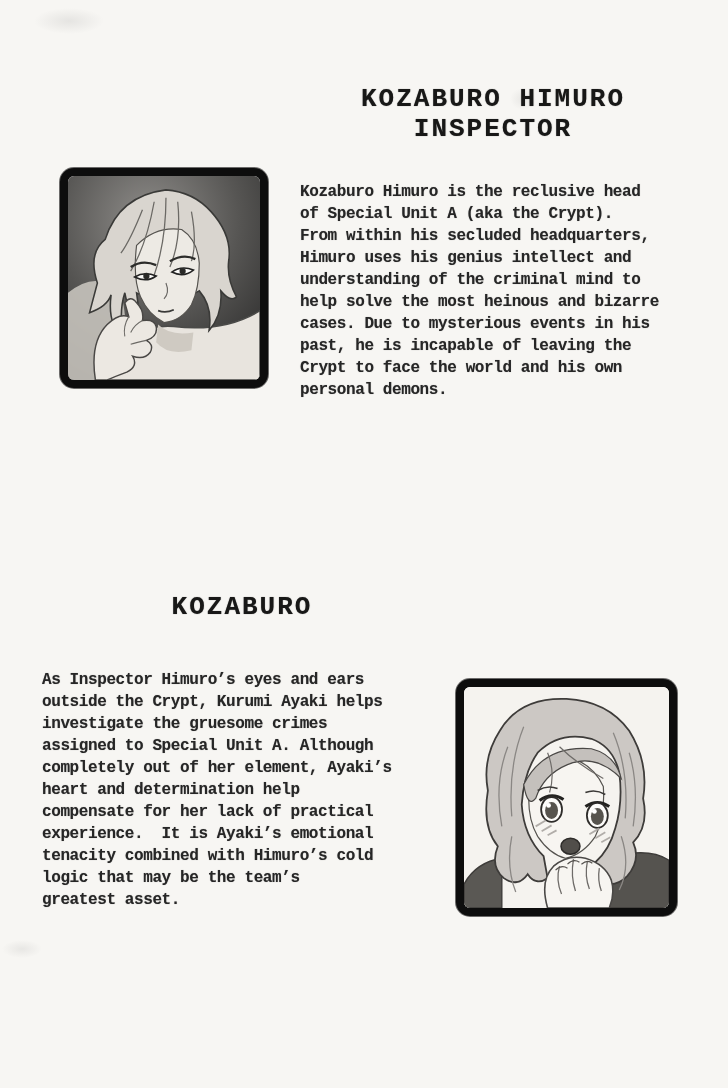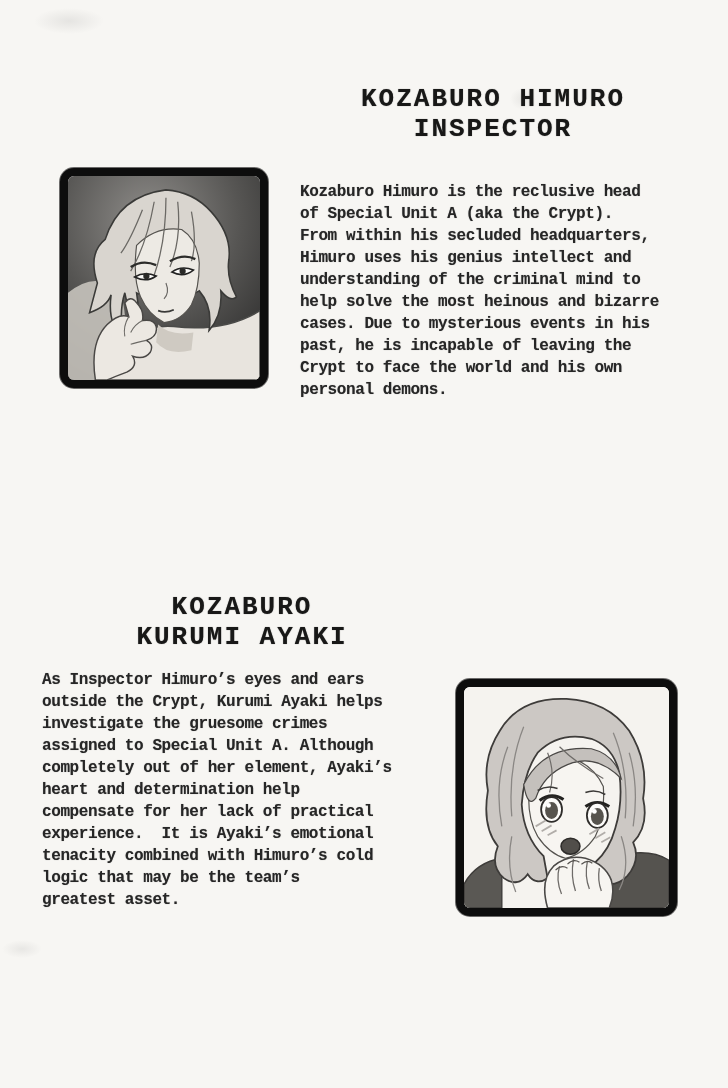--- a/index.html
+++ b/index.html
@@ -101,21 +101,20 @@
 
       <path d="M28,206 Q22,168 40,150 Q52,138 62,142 L58,128 Q64,120 70,128 Q78,136 76,146 Q88,144 90,152 Q92,162 80,166 Q88,170 84,178 Q78,186 66,182 Q72,192 60,198 Q44,204 40,206 Z" fill="#ece8e2" stroke="#4a4846" stroke-width="1.5"></path>
       <path d="M62,142 Q56,152 58,162 M76,146 Q68,150 64,158 M80,166 Q70,168 64,170" fill="none" stroke="#6b6965" stroke-width="1.1"></path>
     </svg>
   </div>
 
   <div class="bio bio-himuro"><div>Kozaburo Himuro is the reclusive head</div><div>of Special Unit A (aka the Crypt).</div><div>From within his secluded headquarters,</div><div>Himuro uses his genius intellect and</div><div>understanding of the criminal mind to</div><div>help solve the most heinous and bizarre</div><div>cases. Due to mysterious events in his</div><div>past, he is incapable of leaving the</div><div>Crypt to face the world and his own</div><div>personal demons.</div></div>
 
   <div class="char-title title-ayaki">
     <span class="tline">KOZABURO</span>
-    <span class="tline">KURUMI AYAKI</span>
   </div>
 
   <div class="bio bio-ayaki"><div>As Inspector Himuro’s eyes and ears</div><div>outside the Crypt, Kurumi Ayaki helps</div><div>investigate the gruesome crimes</div><div>assigned to Special Unit A. Although</div><div>completely out of her element, Ayaki’s</div><div>heart and determination help</div><div>compensate for her lack of practical</div><div>experience.  It is Ayaki’s emotional</div><div>tenacity combined with Himuro’s cold</div><div>logic that may be the team’s</div><div>greatest asset.</div></div>
 
   <div class="portrait portrait-ayaki">
     <svg viewBox="0 0 206 222" preserveAspectRatio="none">
       <rect width="206" height="222" fill="#f5f3ef"></rect>
 
       <path d="M0,198 Q12,176 38,172 L38,222 L0,222 Z" fill="#5a5854" stroke="#3e3c3a" stroke-width="1.4"></path>
       <path d="M146,172 Q184,160 206,174 L206,222 L146,222 Z" fill="#55534f" stroke="#3e3c3a" stroke-width="1.4"></path>

